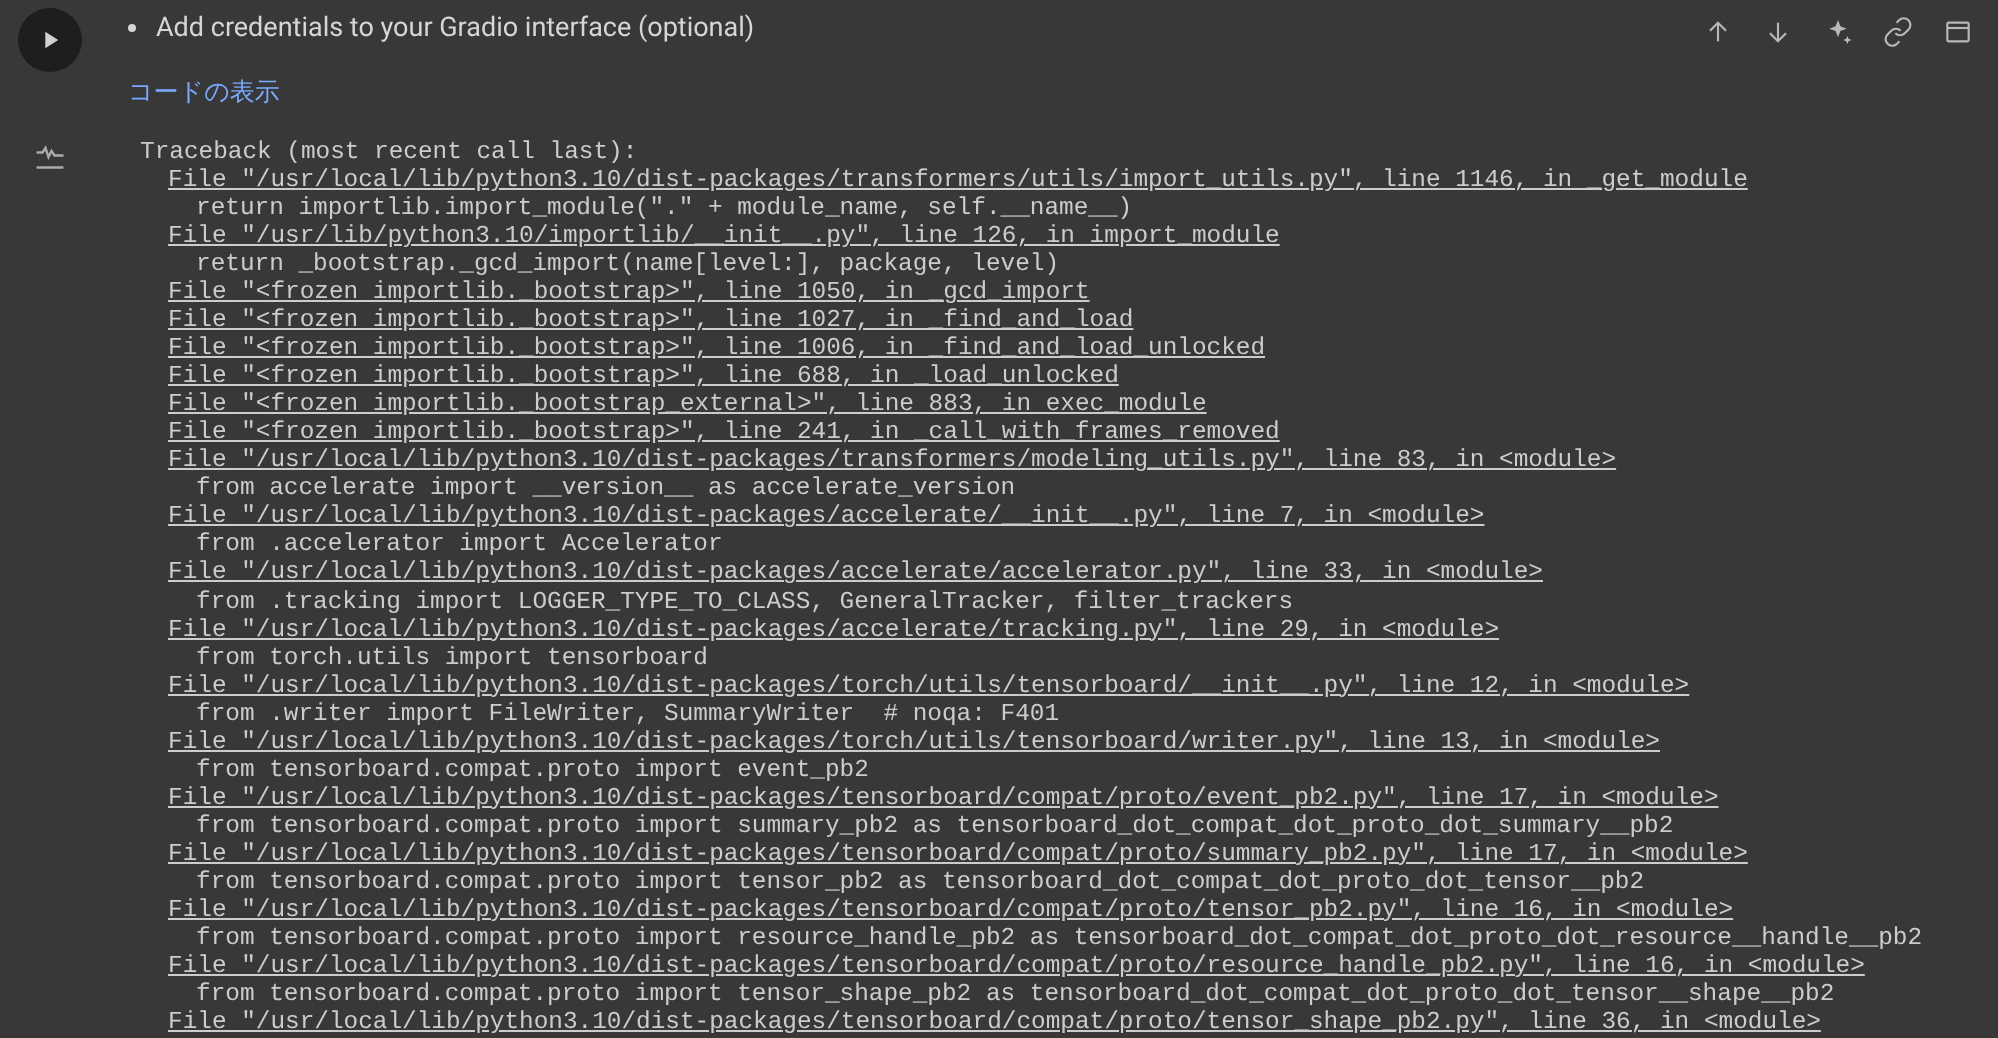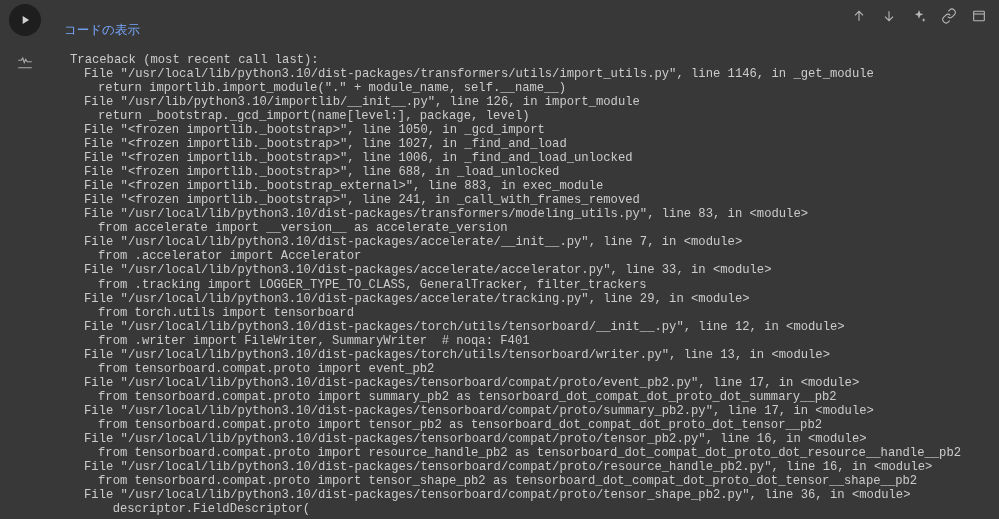--- a/index.html
+++ b/index.html
@@ -75,35 +75,39 @@
     font-family: "Menlo", "Consolas", "Courier New", monospace;
     font-size: 12.2px;
     line-height: 1.15;
     color: #cccccc;
     white-space: pre;
     padding-right: 6px;
     padding-left: 4px;
     overflow: hidden;
   }
   .tb-line { display: block; margin-left: 20px; }
-  .tb-indent { padding-left: 14px; }
+  .tb-indent { padding-left: 14px; text-decoration: underline; }
   .tb-indent2 { padding-left: 28px; }
 </style>
 </head>
 <body>
 
 <div class="top-row">
   <div class="left-gutter">
     <div class="run-btn">
       <svg viewBox="0 0 24 24" width="14" height="14">
           <path d="M8 5v14l11-7z"></path>
         </svg>
     </div>
   </div>
   <div class="cell-content">
+    <div class="bullet-line">
+      <span class="bullet-dot"></span>
+      <span>Add credentials to your Gradio interface (optional)</span>
+    </div>
     <div class="show-code">コードの表示</div>
   </div>
   <div class="toolbar">
     <div class="tb-icon">
       <svg viewBox="0 0 24 24">
           <path d="M12 19V5M6 11l6-6 6 6"></path>
         </svg>
     </div>
     <div class="tb-icon">
       <svg viewBox="0 0 24 24">

